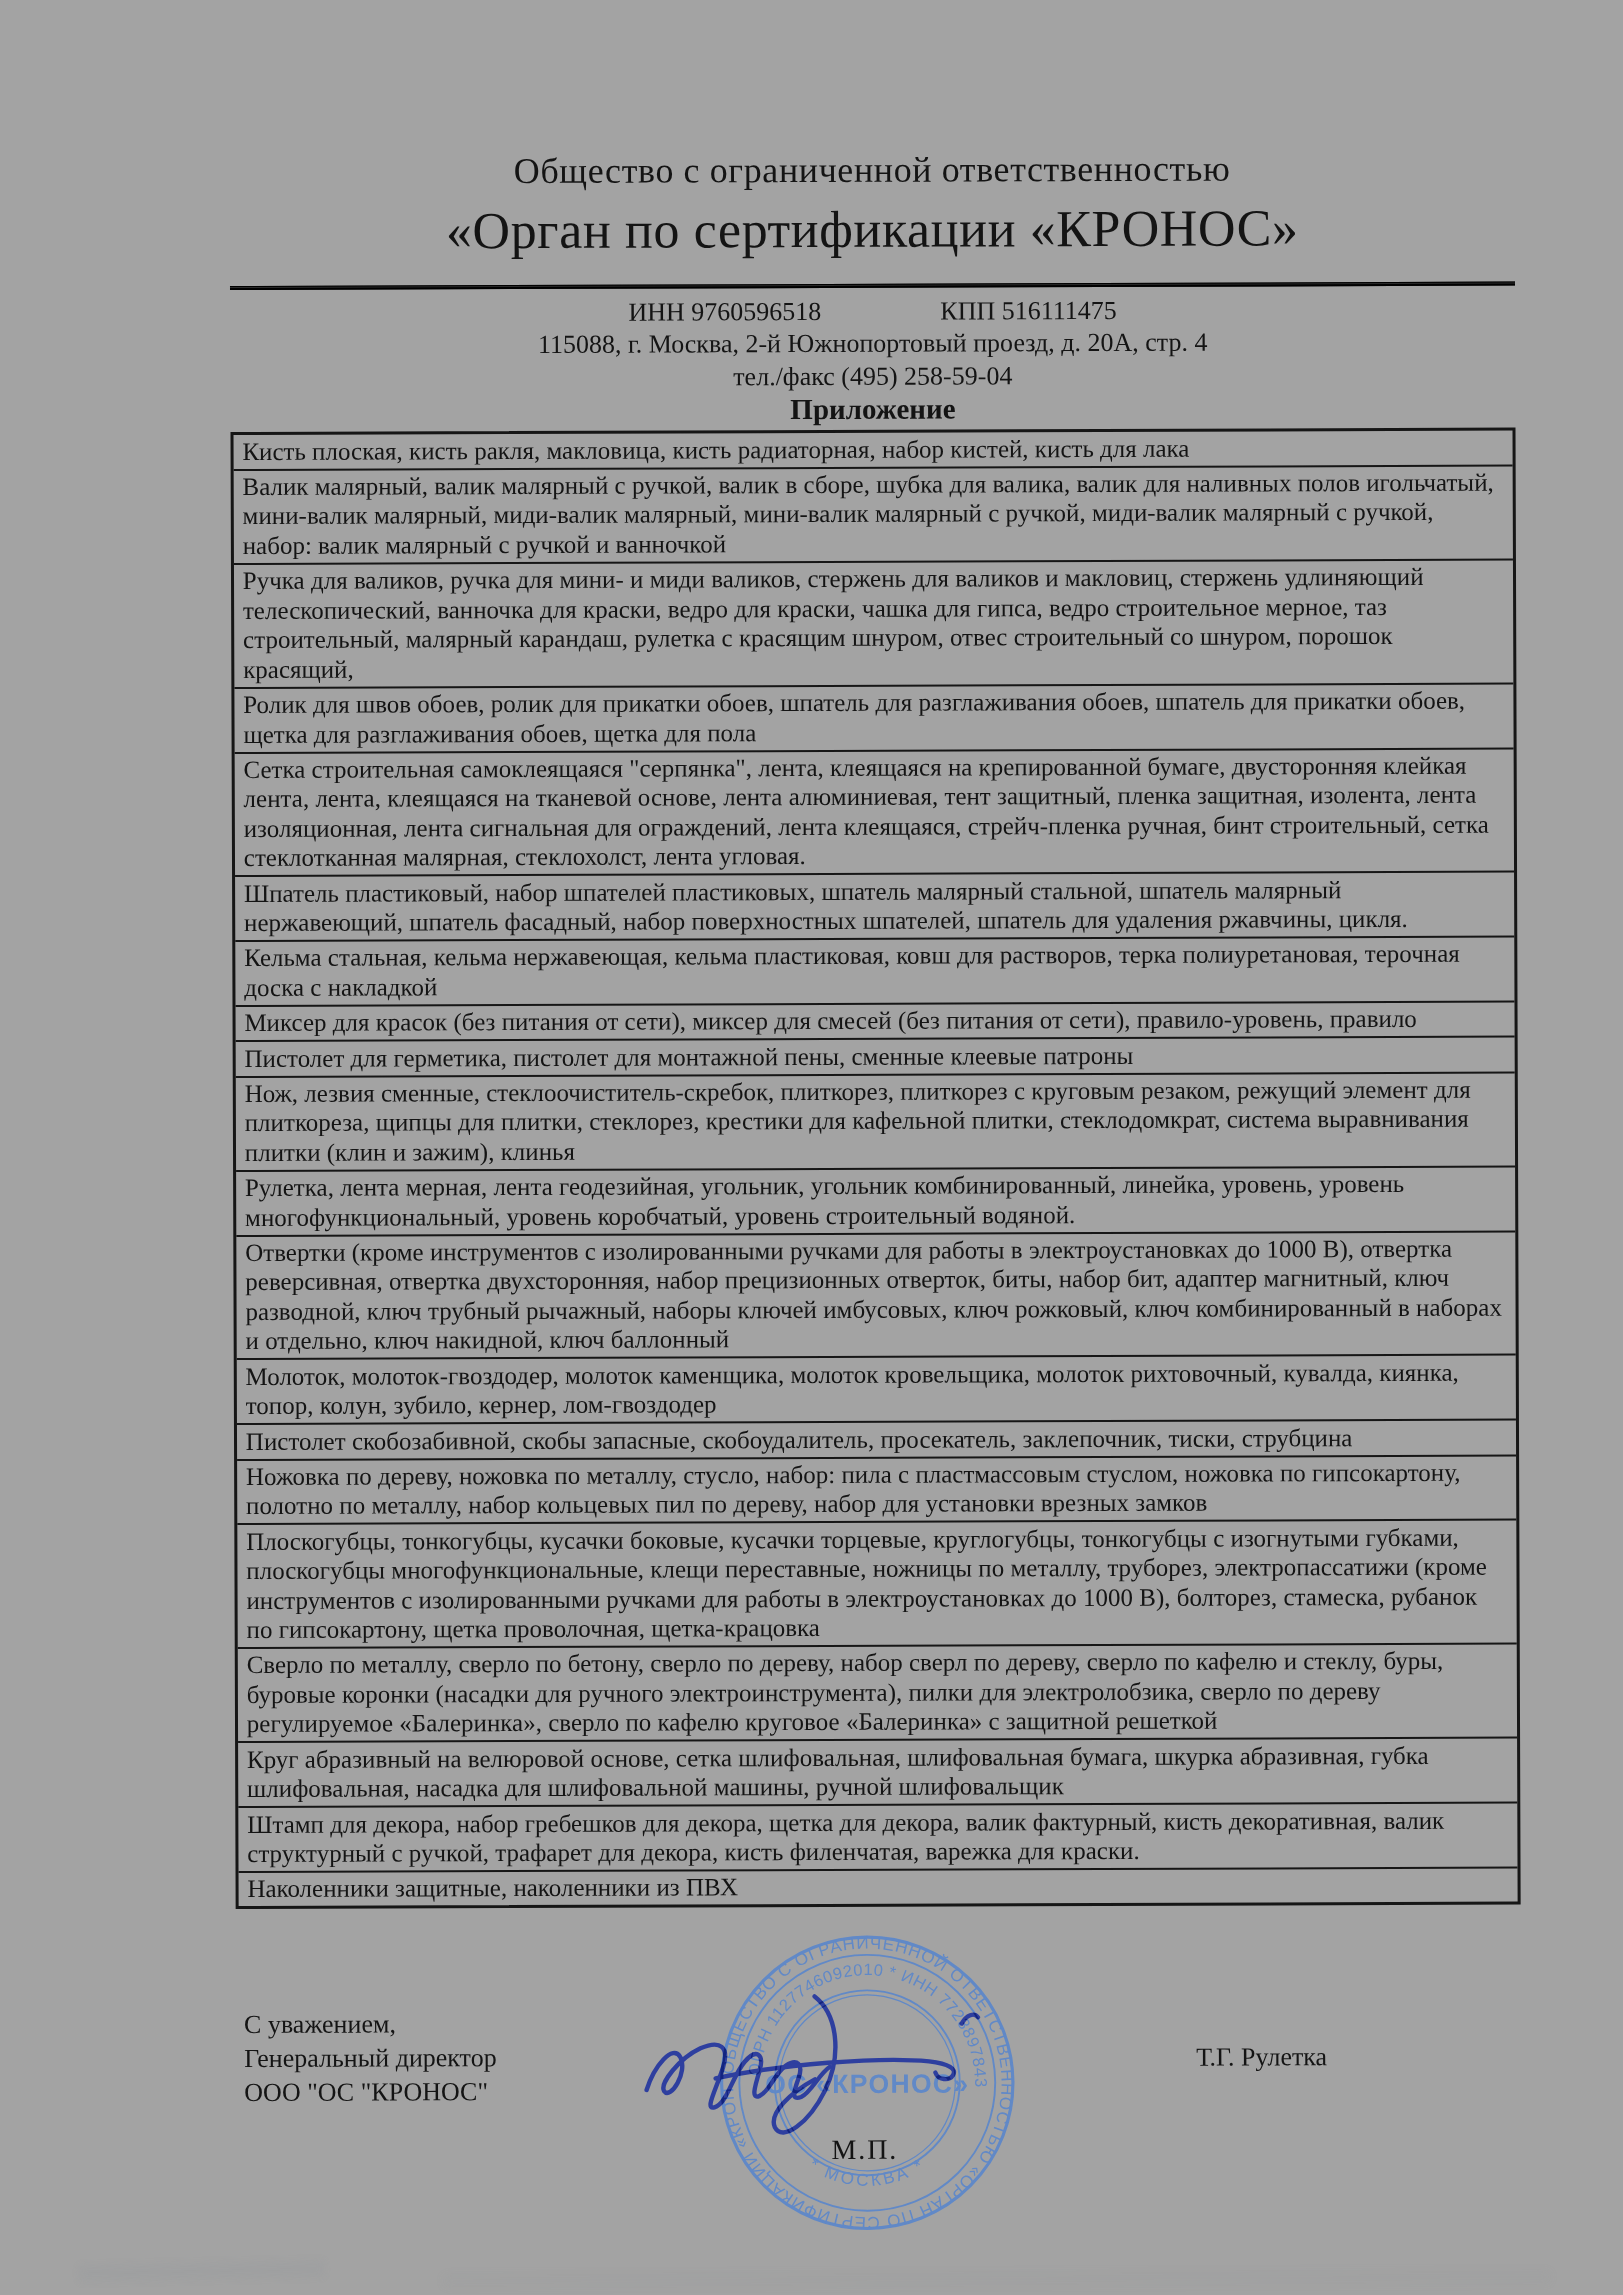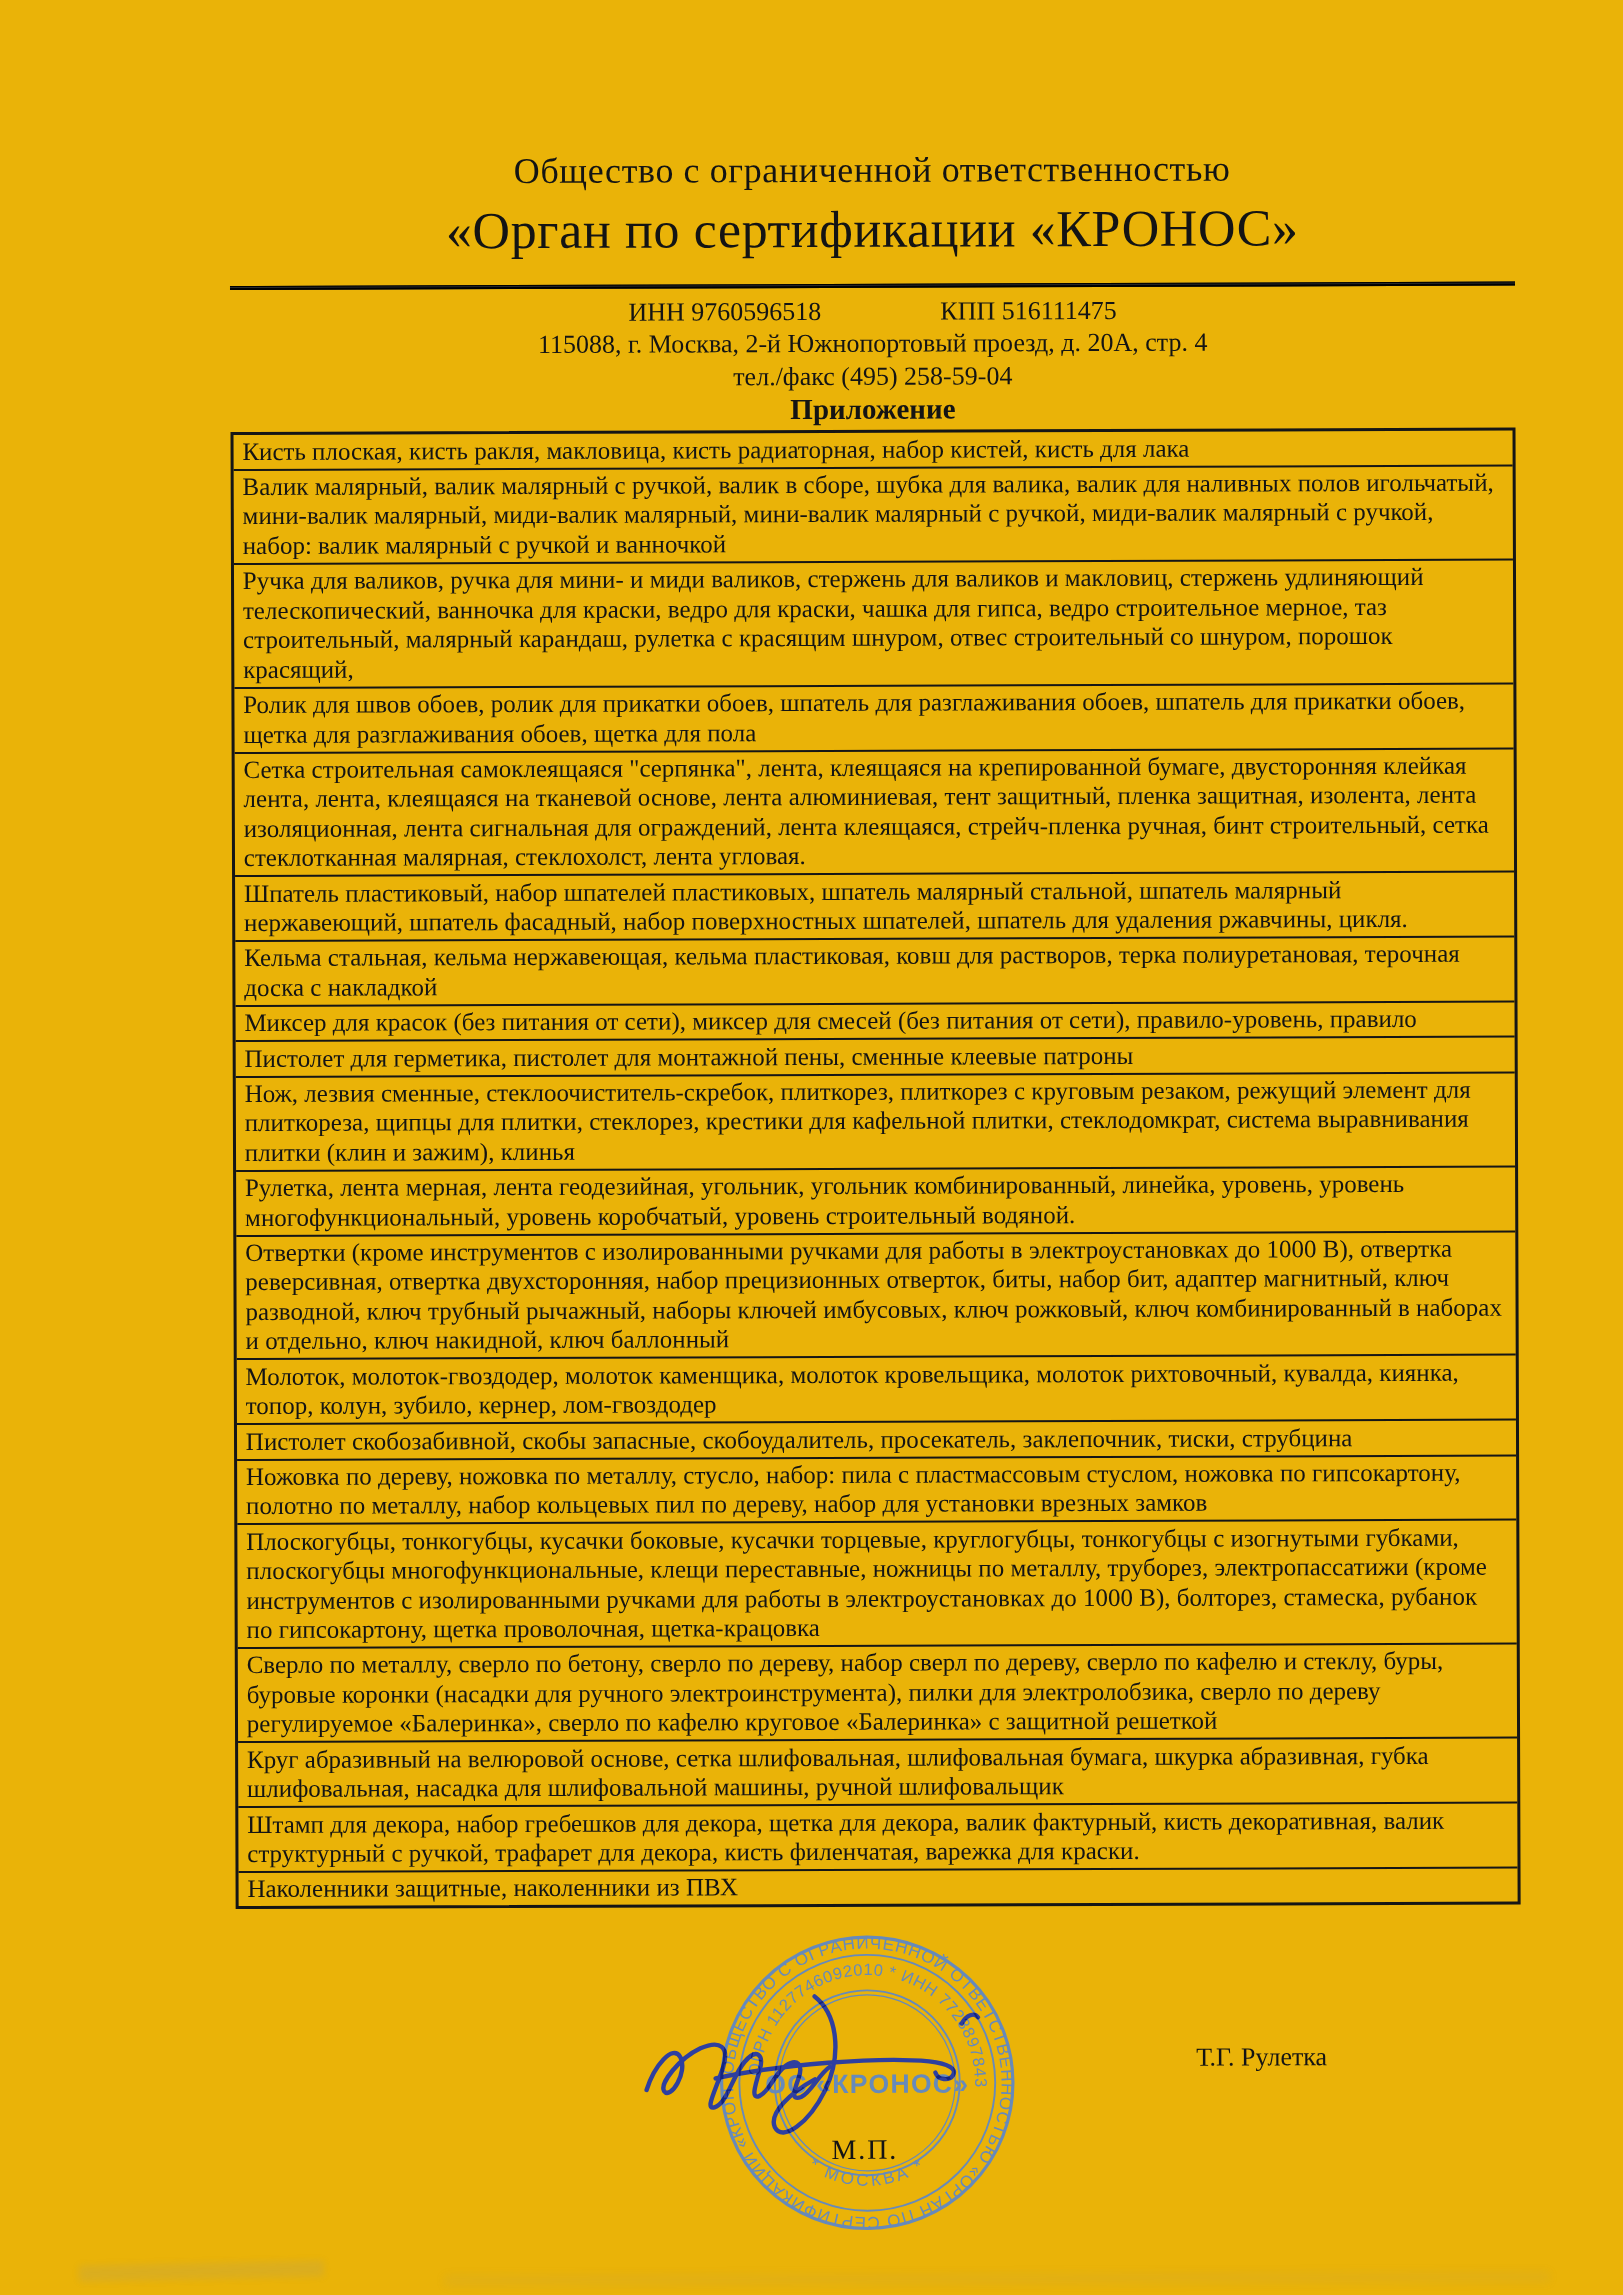--- a/index.html
+++ b/index.html
@@ -1,17 +1,17 @@
 <!DOCTYPE html>
 <html style="font-size:10px"><head>
 <meta charset="utf-8">
 <style>
   html,body{margin:0;padding:0;background:#e9e9e9;}
   .page{
-    position:relative;width:1623px;height:2295px;background:#eab308;
+    position:relative;width:1623px;height:2295px;background:#a3a3a3;
     font-family:"Liberation Serif","DejaVu Serif",serif;color:#141414;overflow:hidden;
   }
   .scan{position:absolute;inset:0;transform:rotate(-0.2deg);transform-origin:50% 50%;}
   .content{position:absolute;left:233px;top:0;width:1285px;}
   .company-type{padding-top:150px;text-align:center;font-size:36px;line-height:41px;letter-spacing:0.6px;}
   .company-name{margin-top:8.8px;text-align:center;font-size:52px;line-height:59px;letter-spacing:0.6px;}
   .header-rule{margin-top:25px;height:1.3px;background:#2a2a2a;border-top:1.9px solid #000;border-bottom:2.5px solid #000;}
   .inn-line{margin-top:8.8px;display:flex;justify-content:center;gap:119px;font-size:26px;line-height:30px;}
   .info-line{margin-top:2.5px;text-align:center;font-size:26px;line-height:30px;}
   .appendix-title{margin-top:2.5px;text-align:center;font-size:29px;line-height:31px;font-weight:bold;}
@@ -62,20 +62,25 @@
         <div class="row">Пистолет скобозабивной, скобы запасные, скобоудалитель, просекатель, заклепочник, тиски, струбцина</div>
         <div class="row">Ножовка по дереву, ножовка по металлу, стусло, набор: пила с пластмассовым стуслом, ножовка по гипсокартону, полотно по металлу, набор кольцевых пил по дереву, набор для установки врезных замков</div>
         <div class="row">Плоскогубцы, тонкогубцы, кусачки боковые, кусачки торцевые, круглогубцы, тонкогубцы с изогнутыми губками, плоскогубцы многофункциональные, клещи переставные, ножницы по металлу, труборез, электропассатижи (кроме инструментов с изолированными ручками для работы в электроустановках до 1000 В), болторез, стамеска, рубанок по гипсокартону, щетка проволочная, щетка-крацовка</div>
         <div class="row">Сверло по металлу, сверло по бетону, сверло по дереву, набор сверл по дереву, сверло по кафелю и стеклу, буры, буровые коронки (насадки для ручного электроинструмента), пилки для электролобзика, сверло по дереву регулируемое «Балеринка», сверло по кафелю круговое «Балеринка» с защитной решеткой</div>
         <div class="row">Круг абразивный на велюровой основе, сетка шлифовальная, шлифовальная бумага, шкурка абразивная, губка шлифовальная, насадка для шлифовальной машины, ручной шлифовальщик</div>
         <div class="row">Штамп для декора, набор гребешков для декора, щетка для декора, валик фактурный, кисть декоративная, валик структурный с ручкой, трафарет для декора, кисть филенчатая, варежка для краски.</div>
         <div class="row">Наколенники защитные, наколенники из ПВХ</div>
       </div>
     </div>
 
+    <div class="closing">
+      <div>С уважением,</div>
+      <div>Генеральный директор</div>
+      <div>ООО "ОС "КРОНОС"</div>
+    </div>
 
     <div class="signer">Т.Г. Рулетка</div>
     <div class="mp">М.П.</div>
 
     <svg class="stamp-svg" viewBox="0 0 480 480" xmlns="http://www.w3.org/2000/svg">
       <g fill="none" stroke="#5b86ca">
         <circle cx="240" cy="240" r="230" stroke-width="5"></circle>
         <circle cx="240" cy="240" r="202" stroke-width="3"></circle>
         <circle cx="240" cy="240" r="146" stroke-width="3"></circle>
         <circle cx="240" cy="240" r="139" stroke-width="2"></circle>

